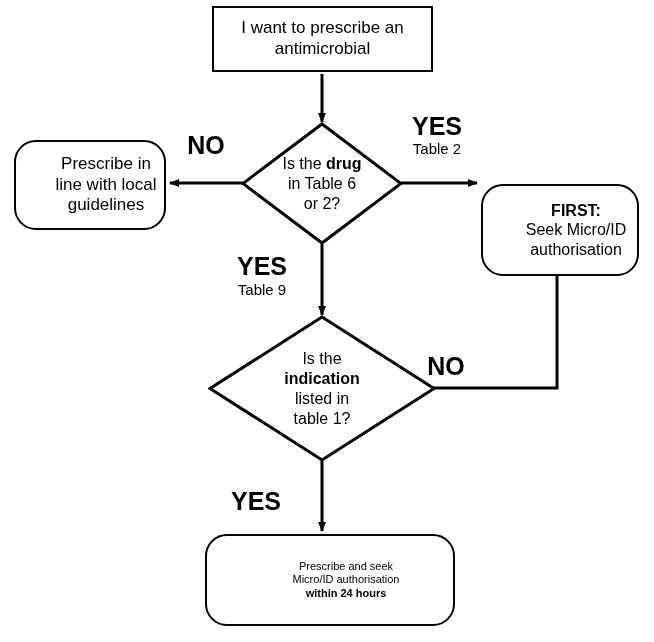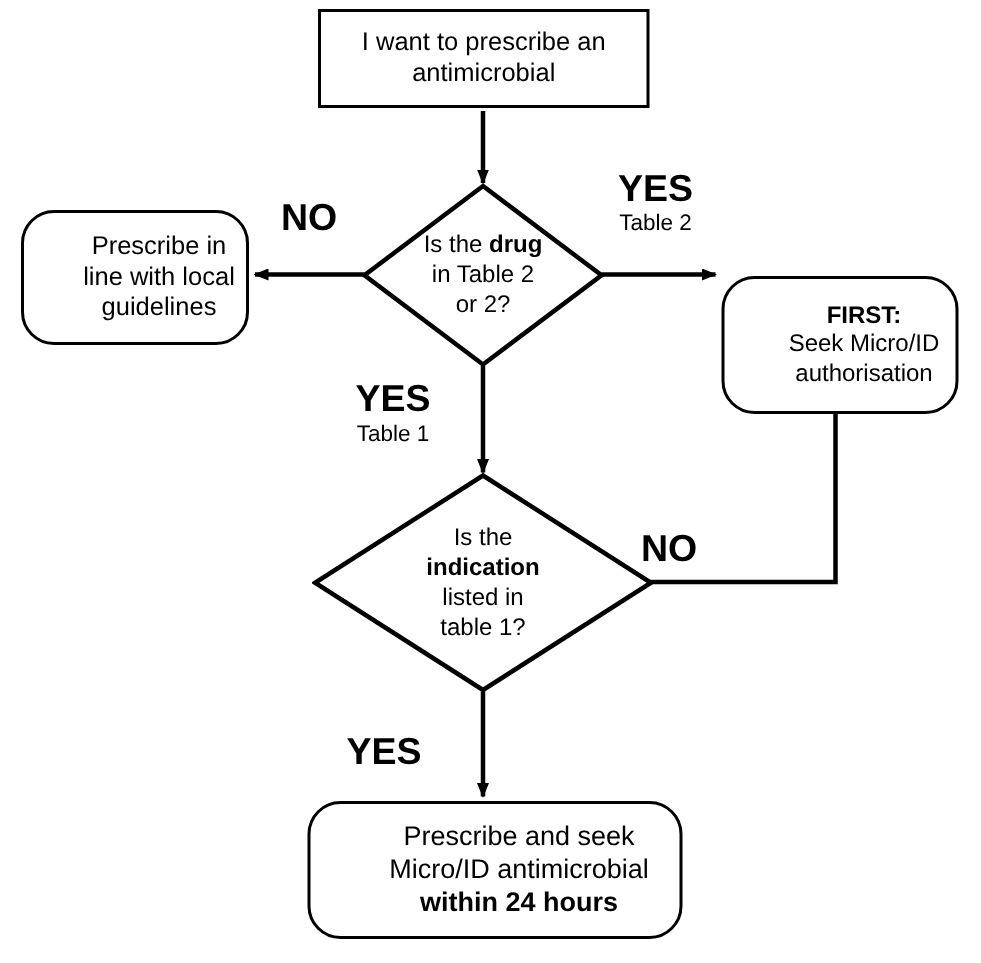--- a/index.html
+++ b/index.html
@@ -75,21 +75,21 @@
     position: absolute;
     left: 0;
     top: 0;
     width: 654px;
     height: 642px;
     pointer-events: none;
   }
   .n-start { font-size: 17px; }
   .n-guidelines { font-size: 17px; }
   .n-first { font-size: 16px; margin-top: 48px; }
-  .n-final { font-size: 18px; }
+  .n-final { font-size: 11px; }
   .d-text { font-size: 16px; }
   b { font-weight: bold; }
 </style>
 </head>
 <body>
 
 <div id="canvas">
 
   <svg class="lines" viewBox="0 0 654 642">
     <defs>
@@ -116,21 +116,21 @@
 antimicrobial</span>
   </div>
 
   <div class="diamond-wrap" style="left:241px; top:122px; width:162px; height:123px;">
     <svg class="diamond-shape" width="162" height="123" viewBox="0 0 162 123">
       <polygon points="81,2 160,61.5 81,121 2,61.5" fill="#fff" stroke="#000" stroke-width="3"></polygon>
     </svg>
     <div class="diamond-label d-text">
       <div>
         <span>Is the </span><b>drug</b><br>
-        <span>in Table 2</span><br>
+        <span>in Table 6</span><br>
         <span>or 2?</span>
       </div>
     </div>
   </div>
 
   <div class="edge-label big-label" style="left:175px; top:131px; width:62px;">NO</div>
 
   <div class="edge-label big-label" style="left:399px; top:112px; width:76px;">YES</div>
   <div class="edge-label small-label" style="left:399px; top:140px; width:76px;">Table 2</div>
 
@@ -142,21 +142,21 @@
 
   <div class="node rounded n-first" style="left:481px; top:136px; width:158px; height:92px;">
     <div>
       <b>FIRST:</b><br>
       <span>Seek Micro/ID</span><br>
       <span>authorisation</span>
     </div>
   </div>
 
   <div class="edge-label big-label" style="left:222px; top:252px; width:80px;">YES</div>
-  <div class="edge-label small-label" style="left:222px; top:281px; width:80px;">Table 1</div>
+  <div class="edge-label small-label" style="left:222px; top:281px; width:80px;">Table 9</div>
 
   <div class="diamond-wrap" style="left:208px; top:315px; width:228px; height:147px;">
     <svg class="diamond-shape" width="228" height="147" viewBox="0 0 228 147">
       <polygon points="114,2 226,73.5 114,145 2,73.5" fill="#fff" stroke="#000" stroke-width="3"></polygon>
     </svg>
     <div class="diamond-label d-text">
       <div>
         <span>Is the</span><br>
         <b>indication</b><br>
         <span>listed in</span><br>
@@ -165,18 +165,18 @@
     </div>
   </div>
 
   <div class="edge-label big-label" style="left:413px; top:352px; width:66px;">NO</div>
 
   <div class="edge-label big-label" style="left:216px; top:487px; width:80px;">YES</div>
 
   <div class="node rounded n-final" style="left:205px; top:534px; width:250px; height:92px;">
     <div>
       <span>Prescribe and seek</span><br>
-      <span>Micro/ID antimicrobial</span><br>
+      <span>Micro/ID authorisation</span><br>
       <b>within 24 hours</b>
     </div>
   </div>
 
 </div>
 
 </body></html>

